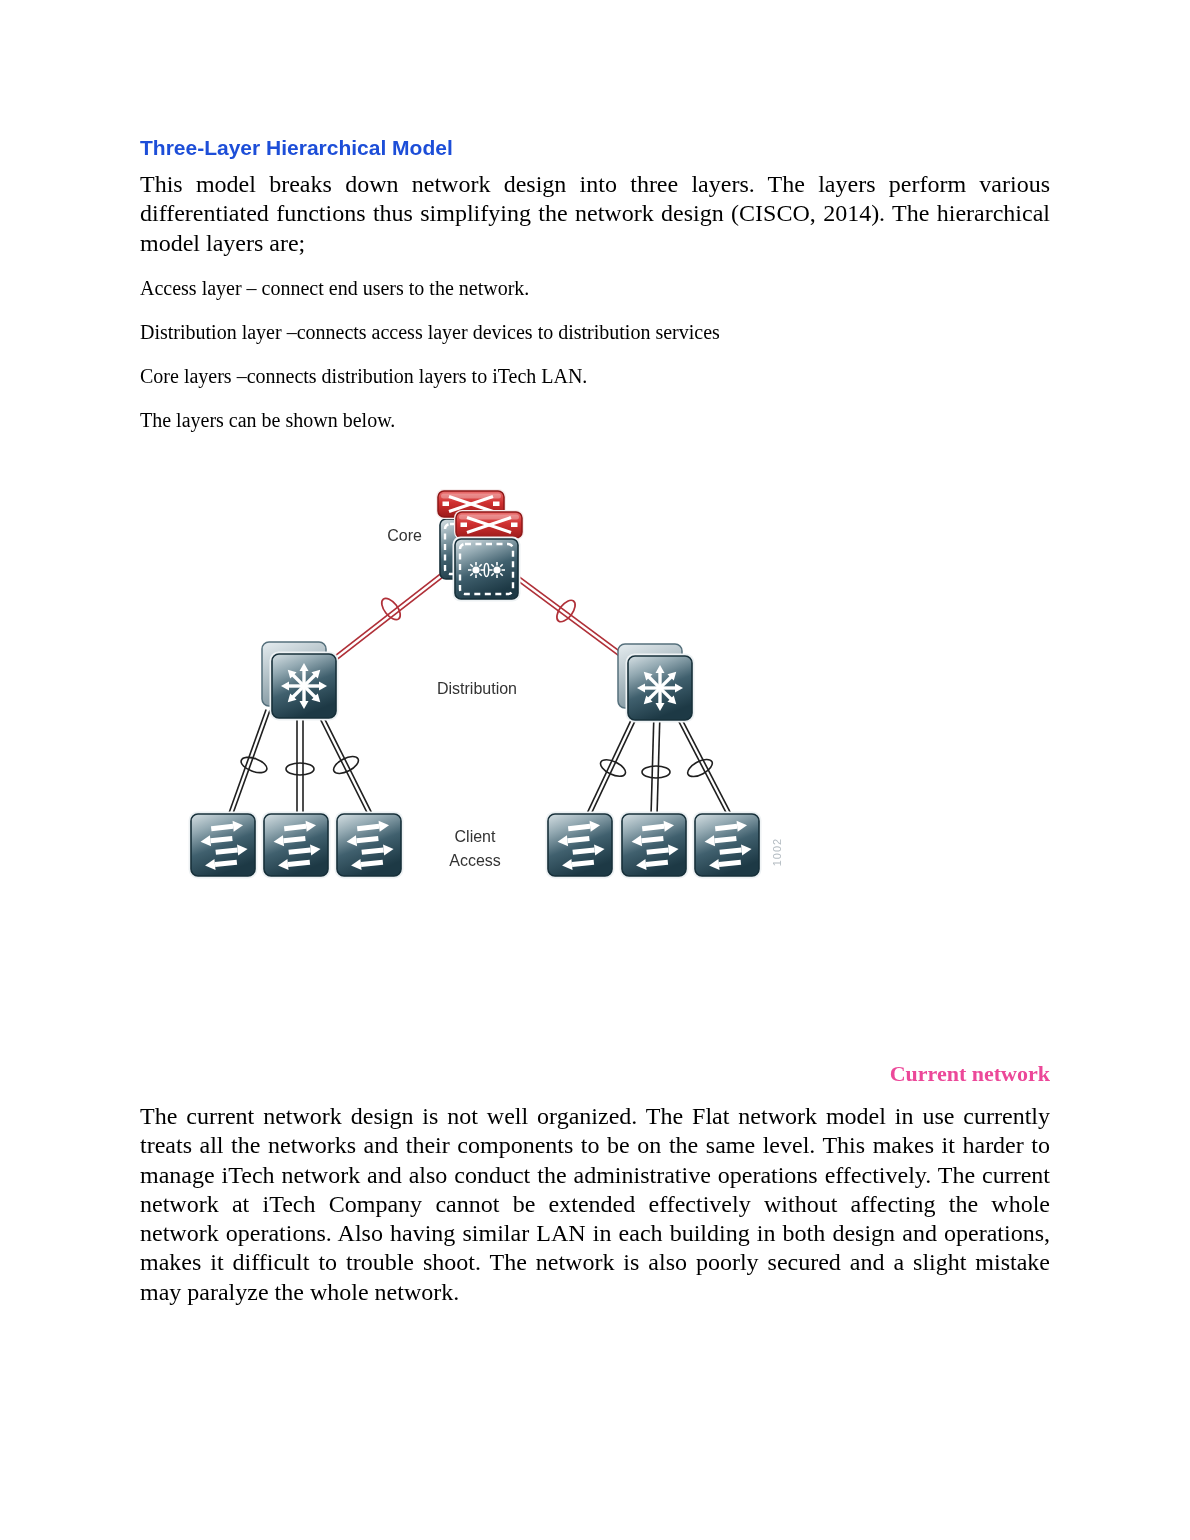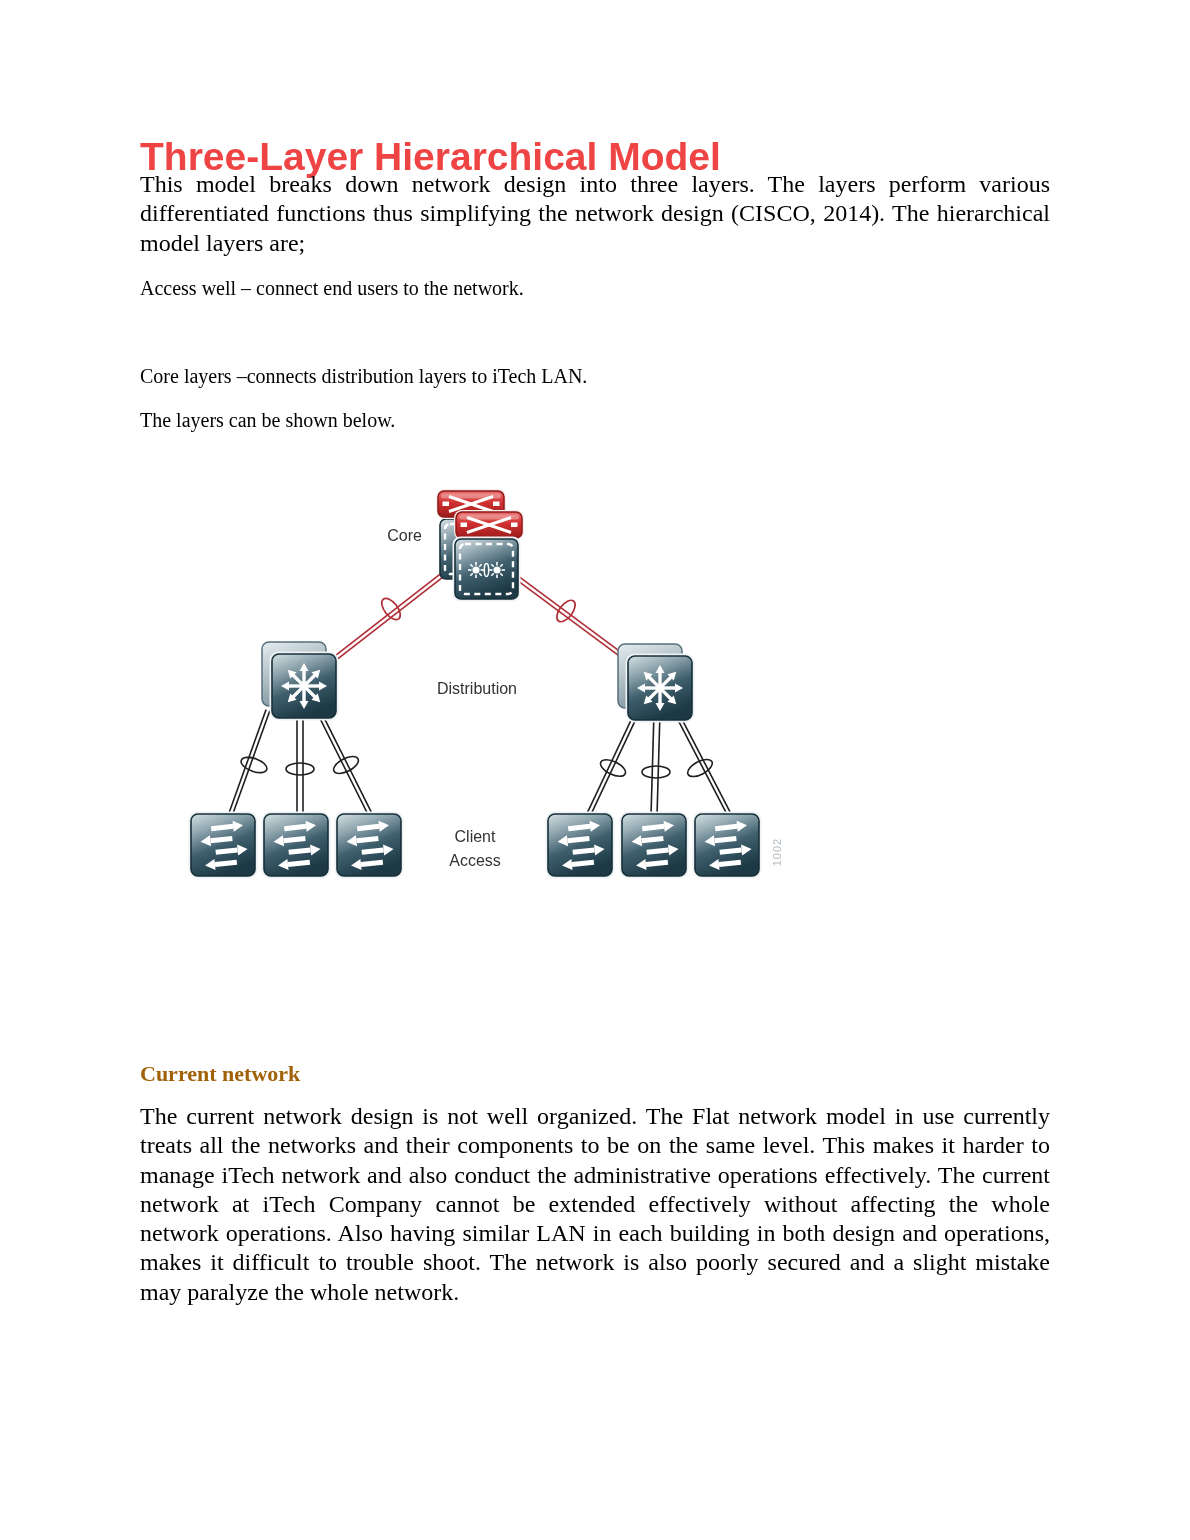--- a/index.html
+++ b/index.html
@@ -10,41 +10,42 @@
     background:#ffffff;
     font-family:"Liberation Serif", serif;
     color:#000000;
     overflow:hidden;
   }
   .abs{position:absolute;}
   .doc-title{
     left:140px; top:136px; width:920px;
     font-family:"Liberation Sans", sans-serif;
     font-weight:bold;
-    font-size:39px;
+    font-size:21px;
     line-height:1.1;
-    color:#ef4444;
+    color:#1d4ed8;
   }
   .body-par{
     left:140px; width:910px;
     font-size:24px;
     line-height:29.3px;
     text-align:justify;
   }
   .single-line{
     left:140px; width:910px;
     font-size:20px;
     line-height:24px;
   }
   .section-heading{
     left:140px; width:910px;
     font-size:22px;
     font-weight:bold;
     line-height:1.1;
-    color:#a16207;
+    color:#ec4899;
+    text-align:right;
   }
   .diagram-wrap{ left:140px; top:469px; width:700px; height:430px; }
   .dia-label{
     font-family:"Liberation Sans", sans-serif;
     font-size:16px;
     fill:#333333;
   }
   .dia-watermark{
     font-family:"Liberation Sans", sans-serif;
     font-size:11px;
@@ -54,21 +55,22 @@
 </style>
 </head>
 <body>
 
 <div class="page">
 
   <div class="abs doc-title">Three-Layer Hierarchical Model</div>
 
   <div class="abs body-par" style="top:170px">This model breaks down network design into three layers. The layers perform various differentiated functions thus simplifying the network design (CISCO, 2014). The hierarchical model layers are;</div>
 
-  <div class="abs single-line" style="top:276px">Access well – connect end users to the network.</div>
+  <div class="abs single-line" style="top:276px">Access layer – connect end users to the network.</div>
+  <div class="abs single-line" style="top:320px">Distribution layer –connects access layer devices to distribution services</div>
   <div class="abs single-line" style="top:364px">Core layers –connects distribution layers to iTech LAN.</div>
   <div class="abs single-line" style="top:408px">The layers can be shown below.</div>
 
   <div class="abs diagram-wrap">
     <svg width="700" height="430" viewBox="0 0 700 430" xmlns="http://www.w3.org/2000/svg">
       <defs>
         <linearGradient id="gradRed" x1="0" y1="0" x2="0" y2="1">
           <stop offset="0" stop-color="#ea7070"></stop>
           <stop offset="0.45" stop-color="#d03030"></stop>
           <stop offset="1" stop-color="#9c1b1b"></stop>

